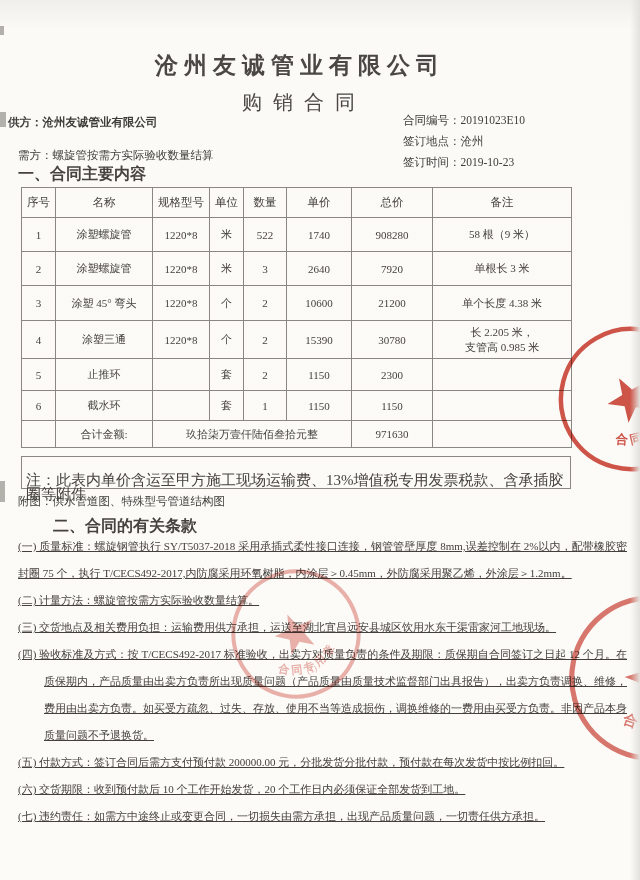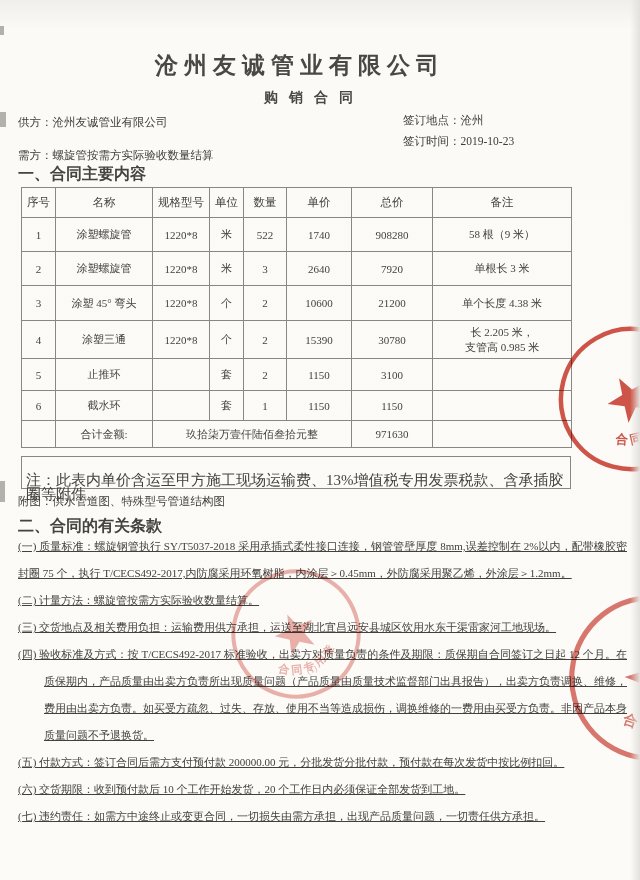--- a/index.html
+++ b/index.html
@@ -17,30 +17,30 @@
   .page::after{ 
     content:""; position:absolute; top:0; right:0; width:10px; height:100%;
     background:linear-gradient(90deg,transparent,#e3e1dd); pointer-events:none;
   }
   .artifact { position:absolute; background:#94918c; opacity:.7; }
   .company-title {
     position:absolute; top:50px; left:0; width:600px; text-align:center;
     font-size:23px; font-weight:700; letter-spacing:6px; color:#4a4744;
   }
   .doc-title {
-    position:absolute; top:89px; left:10px; width:608px; text-align:center;
-    font-size:14px; font-weight:700; letter-spacing:11px; color:#4a4744;
+    position:absolute; top:89px; left:0; width:608px; text-align:center;
+    font-size:20px; font-weight:400; letter-spacing:11px; color:#4a4744;
   }
   .line { position:absolute; font-size:11.5px; white-space:nowrap; }
-  .supplier-line { left:18px; top:115px; }
+  .supplier-line { left:8px; top:115px;font-weight:bold; }
   .buyer-line    { left:18px; top:148px; }
   .meta-block { position:absolute; left:403px; top:110px; font-size:11.5px; line-height:21px; }
   .sec-heading { position:absolute; left:18px; font-size:16px; font-weight:700; color:#46433f; }
   .heading-1 { top:164px; }
-  .heading-2 { top:516px; }
+  .heading-2 { top:516px;margin-left:35px; }
 
   table.goods {
     position:absolute; left:21px; top:187px; width:550px;
     border-collapse:collapse; table-layout:fixed;
     font-size:11px; text-align:center; color:#45423e;
   }
   table.goods td { border:1px solid #8a8680; padding:1px 2px; }
   table.goods .hdr td { height:30px; font-size:11.5px; }
   .preline { white-space:pre-line; }
 
@@ -71,20 +71,21 @@
   <div class="artifact" style="left:0;top:112px;width:6px;height:15px;"></div>
   <div class="artifact" style="left:0;top:481px;width:5px;height:21px;"></div>
 
   <div class="company-title">沧州友诚管业有限公司</div>
   <div class="doc-title">购销合同</div>
 
   <div class="line supplier-line">供方：沧州友诚管业有限公司</div>
   <div class="line buyer-line">需方：螺旋管按需方实际验收数量结算</div>
 
   <div class="meta-block">
+    <div>合同编号：20191023E10</div>
     <div>签订地点：沧州</div>
     <div>签订时间：2019-10-23</div>
   </div>
 
   <div class="sec-heading heading-1">一、合同主要内容</div>
 
   <table class="goods">
     <colgroup>
       <col style="width:34px">
         <col style="width:97px">
@@ -147,21 +148,21 @@
       <td class="preline">长 2.205 米，
 支管高 0.985 米</td>
     </tr>
     <tr style="height:32px">
       <td>5</td>
       <td>止推环</td>
       <td></td>
       <td>套</td>
       <td>2</td>
       <td>1150</td>
-      <td>3100</td>
+      <td>2300</td>
       <td class="preline"></td>
     </tr>
     <tr style="height:30px">
       <td>6</td>
       <td>截水环</td>
       <td></td>
       <td>套</td>
       <td>1</td>
       <td>1150</td>
       <td>1150</td>

